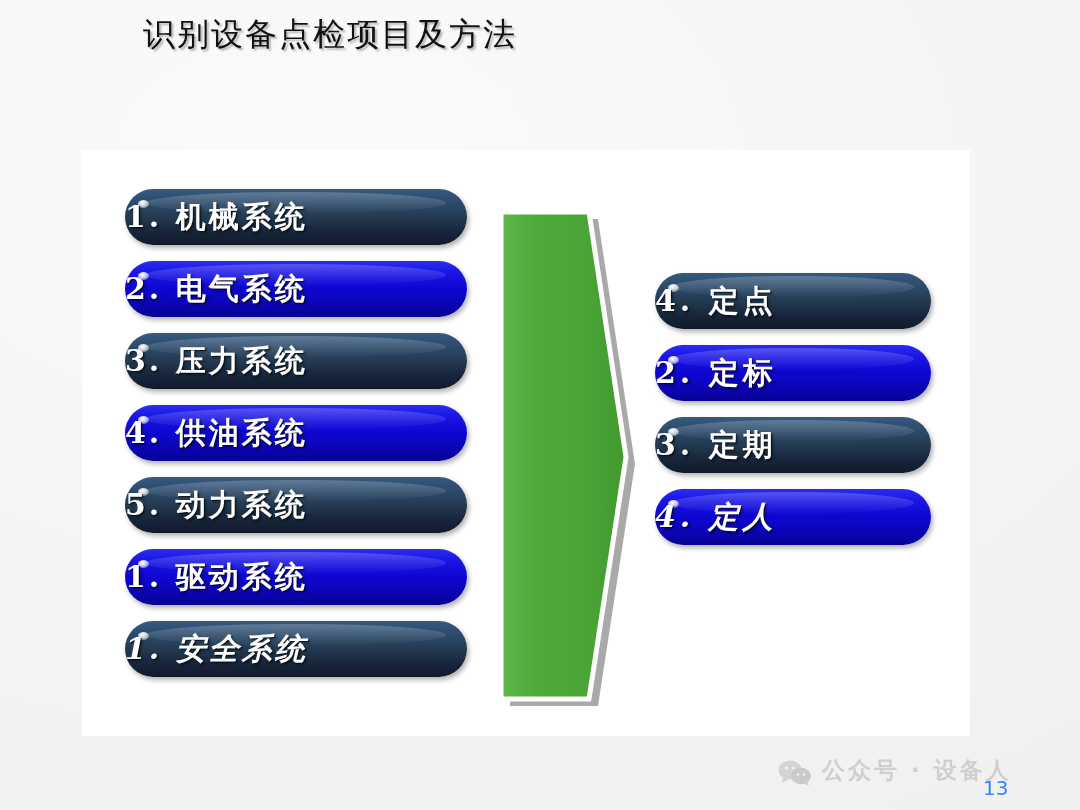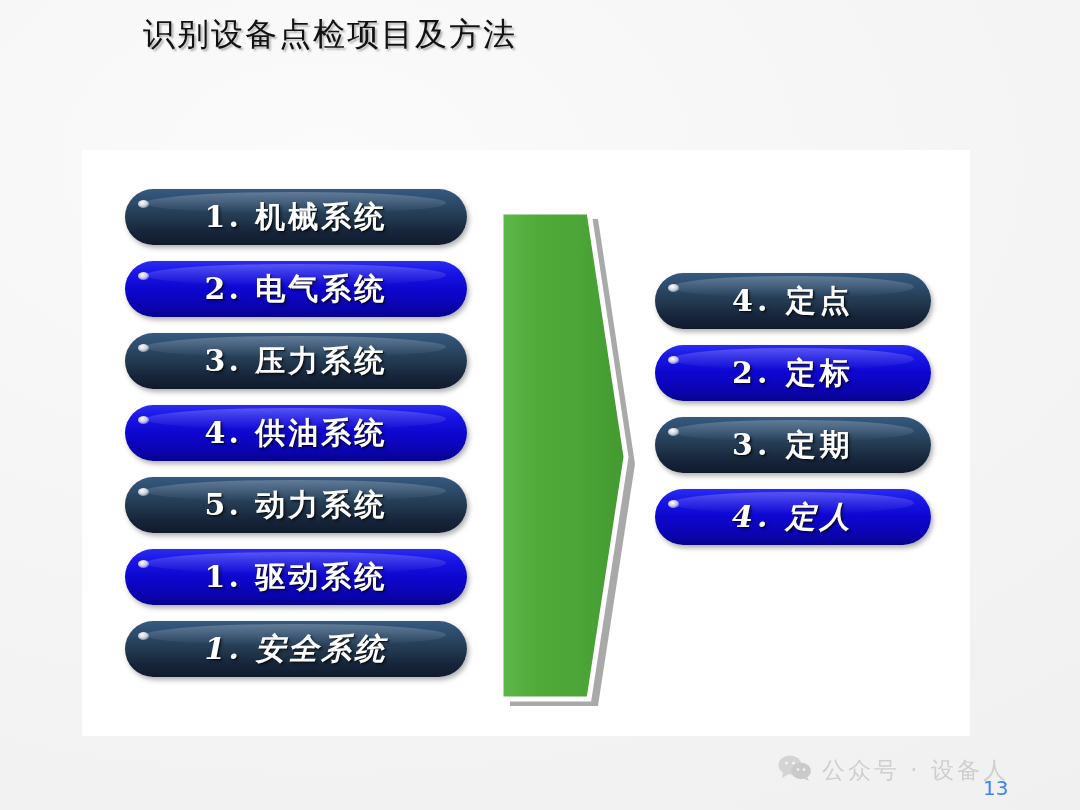--- a/index.html
+++ b/index.html
@@ -47,21 +47,20 @@
     width:276px;
   }
 
   
   .pill {
     position:relative;
     height:56px;
     border-radius:28px;
     display:flex;
     align-items:center;
-    justify-content:center;
     margin-bottom:16px;
     box-shadow:2px 3px 5px rgba(60,60,60,0.40);
     overflow:hidden;
   }
   .pill:last-child { margin-bottom:0;font-style:italic; }
 
   .pill.dark {
     background:
       linear-gradient(to bottom,
         #36597f 0%,
@@ -122,22 +121,23 @@
     left:408px; top:52px;
     width:145px; height:502px;
   }
   #green-arrow svg { display:block; width:100%; height:100%; overflow:visible; }
 
   
   #watermark {
     position:absolute;
     left:778px; top:755px;
     display:flex;
-    align-items:flex-start;
+    align-items:flex-end;
     gap:10px;
+    font-weight:bold;
   }
   #wechat-icon { width:34px; height:26px; position:relative; flex:0 0 auto; }
   #watermark-text {
     font-family:"DejaVu Sans", sans-serif;
     font-size:23px;
     letter-spacing:3px;
     color:#cfcfcf;
     white-space:nowrap;
   }
   #page-number {

